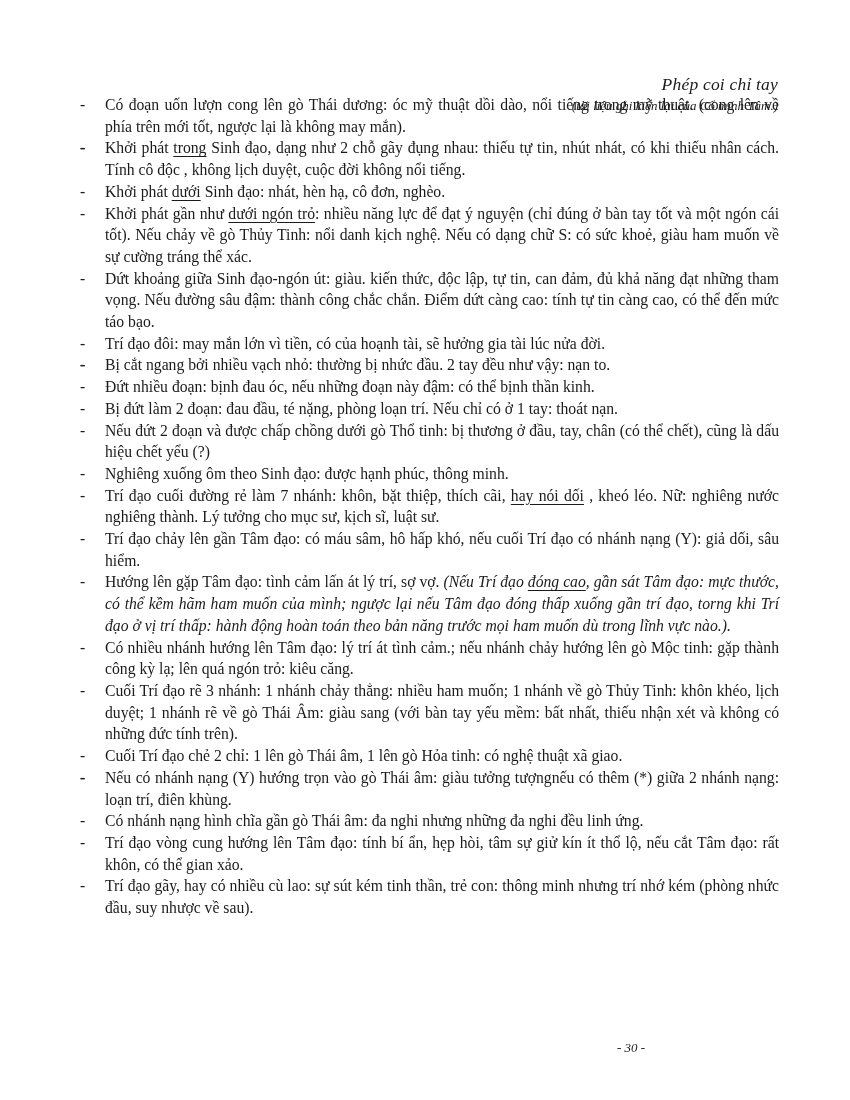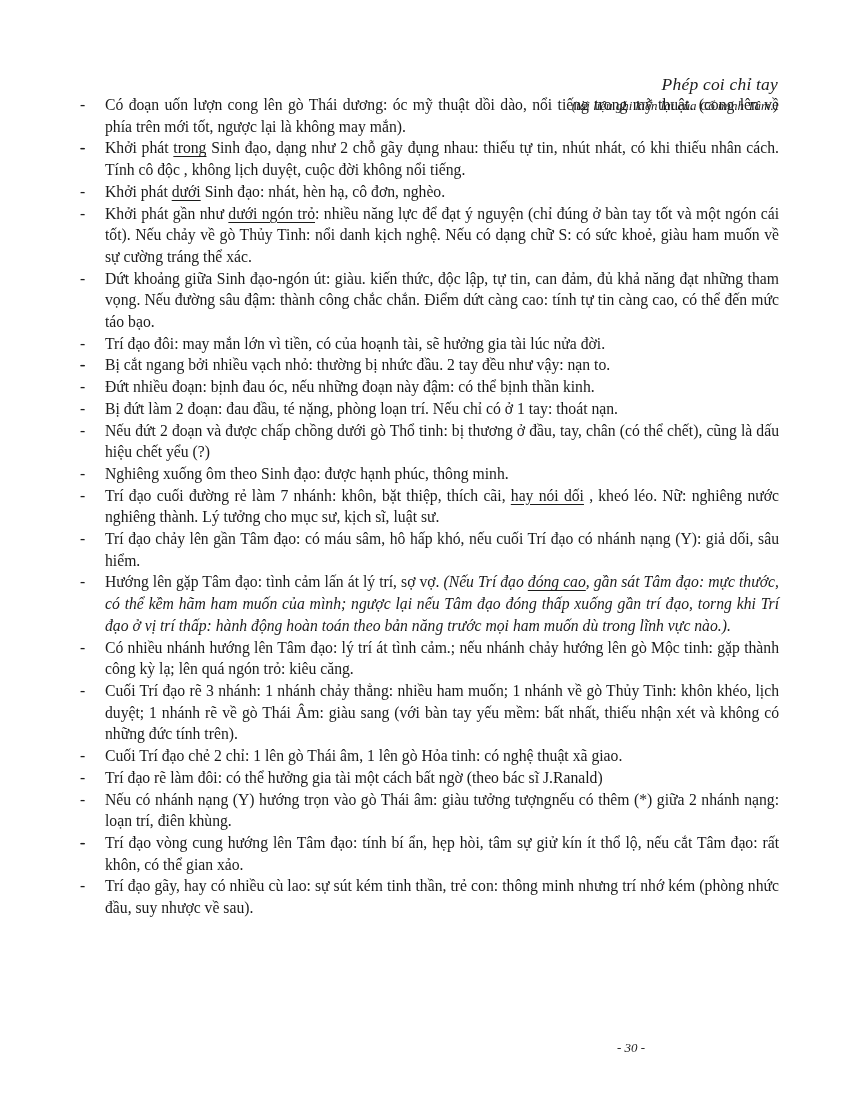--- a/index.html
+++ b/index.html
@@ -67,20 +67,20 @@
     <div class="item"><span class="dash">-</span><span><span>Đứt nhiều đoạn: bịnh đau óc, nếu những đoạn này đậm: có thể bịnh thần kinh.</span></span></div>
     <div class="item"><span class="dash">-</span><span><span>Bị đứt làm 2 đoạn: đau đầu, té nặng, phòng loạn trí. Nếu chỉ có ở 1 tay: thoát nạn.</span></span></div>
     <div class="item"><span class="dash">-</span><span><span>Nếu đứt 2 đoạn và được chấp chồng dưới gò Thổ tinh: bị thương ở đầu, tay, chân (có thể chết), cũng là dấu hiệu chết yểu (?)</span></span></div>
     <div class="item"><span class="dash">-</span><span><span>Nghiêng xuống ôm theo Sinh đạo: được hạnh phúc, thông minh.</span></span></div>
     <div class="item"><span class="dash">-</span><span><span>Trí đạo cuối đường rẻ làm 7 nhánh: khôn, bặt thiệp, thích cãi, </span><span class="ul">hay nói dối</span><span> , kheó léo. Nữ: nghiêng nước nghiêng thành. Lý tưởng cho mục sư, kịch sĩ, luật sư.</span></span></div>
     <div class="item"><span class="dash">-</span><span><span>Trí đạo chảy lên gần Tâm đạo: có máu sâm, hô hấp khó, nếu cuối Trí đạo có nhánh nạng (Y): giả dối, sâu hiểm.</span></span></div>
     <div class="item"><span class="dash">-</span><span><span>Hướng lên gặp Tâm đạo: tình cảm lấn át lý trí, sợ vợ. </span><span class="it">(Nếu Trí đạo </span><span class="it ul">đóng cao</span><span class="it">, gần sát Tâm đạo: mực thước, có thể kềm hãm ham muốn của mình; ngược lại nếu Tâm đạo đóng thấp xuống gần trí đạo, torng khi Trí đạo ở vị trí thấp: hành động hoàn toán theo bản năng trước mọi ham muốn dù trong lĩnh vực nào.).</span></span></div>
     <div class="item"><span class="dash">-</span><span><span>Có nhiều nhánh hướng lên Tâm đạo: lý trí át tình cảm.; nếu nhánh chảy hướng lên gò Mộc tinh: gặp thành công kỳ lạ; lên quá ngón trỏ: kiêu căng.</span></span></div>
     <div class="item"><span class="dash">-</span><span><span>Cuối Trí đạo rẽ 3 nhánh: 1 nhánh chảy thẳng: nhiều ham muốn; 1 nhánh về gò Thủy Tinh: khôn khéo, lịch duyệt; 1 nhánh rẽ về gò Thái Âm: giàu sang (với bàn tay yếu mềm: bất nhất, thiếu nhận xét và không có những đức tính trên).</span></span></div>
     <div class="item"><span class="dash">-</span><span><span>Cuối Trí đạo chẻ 2 chỉ: 1 lên gò Thái âm, 1 lên gò Hỏa tinh: có nghệ thuật xã giao.</span></span></div>
-    <div class="item"><span class="dash">-</span><span><span>Trí đạo rẽ làm đôi: có thể hưởng gia tài một cách bất ngờ (theo bác sĩ J.Ranald)</span></span></div>
+    <div class="item"><span class="dash">-</span></div>
     <div class="item"><span class="dash">-</span><span><span>Nếu có nhánh nạng (Y) hướng trọn vào gò Thái âm: giàu tưởng tượngnếu có thêm (*) giữa 2 nhánh nạng: loạn trí, điên khùng.</span></span></div>
-    <div class="item"><span class="dash">-</span></div>
+    <div class="item"><span class="dash">-</span><span><span>Có nhánh nạng hình chĩa gần gò Thái âm: đa nghi nhưng những đa nghi đều linh ứng.</span></span></div>
     <div class="item"><span class="dash">-</span><span><span>Trí đạo vòng cung hướng lên Tâm đạo: tính bí ẩn, hẹp hòi, tâm sự giử kín ít thổ lộ, nếu cắt Tâm đạo: rất khôn, có thể gian xảo.</span></span></div>
     <div class="item"><span class="dash">-</span><span><span>Trí đạo gãy, hay có nhiều cù lao: sự sút kém tinh thần, trẻ con: thông minh nhưng trí nhớ kém (phòng nhức đầu, suy nhược về sau).</span></span></div>
   </div>
 
 <div class="footer">- 30 -</div>
 
 </body></html>

